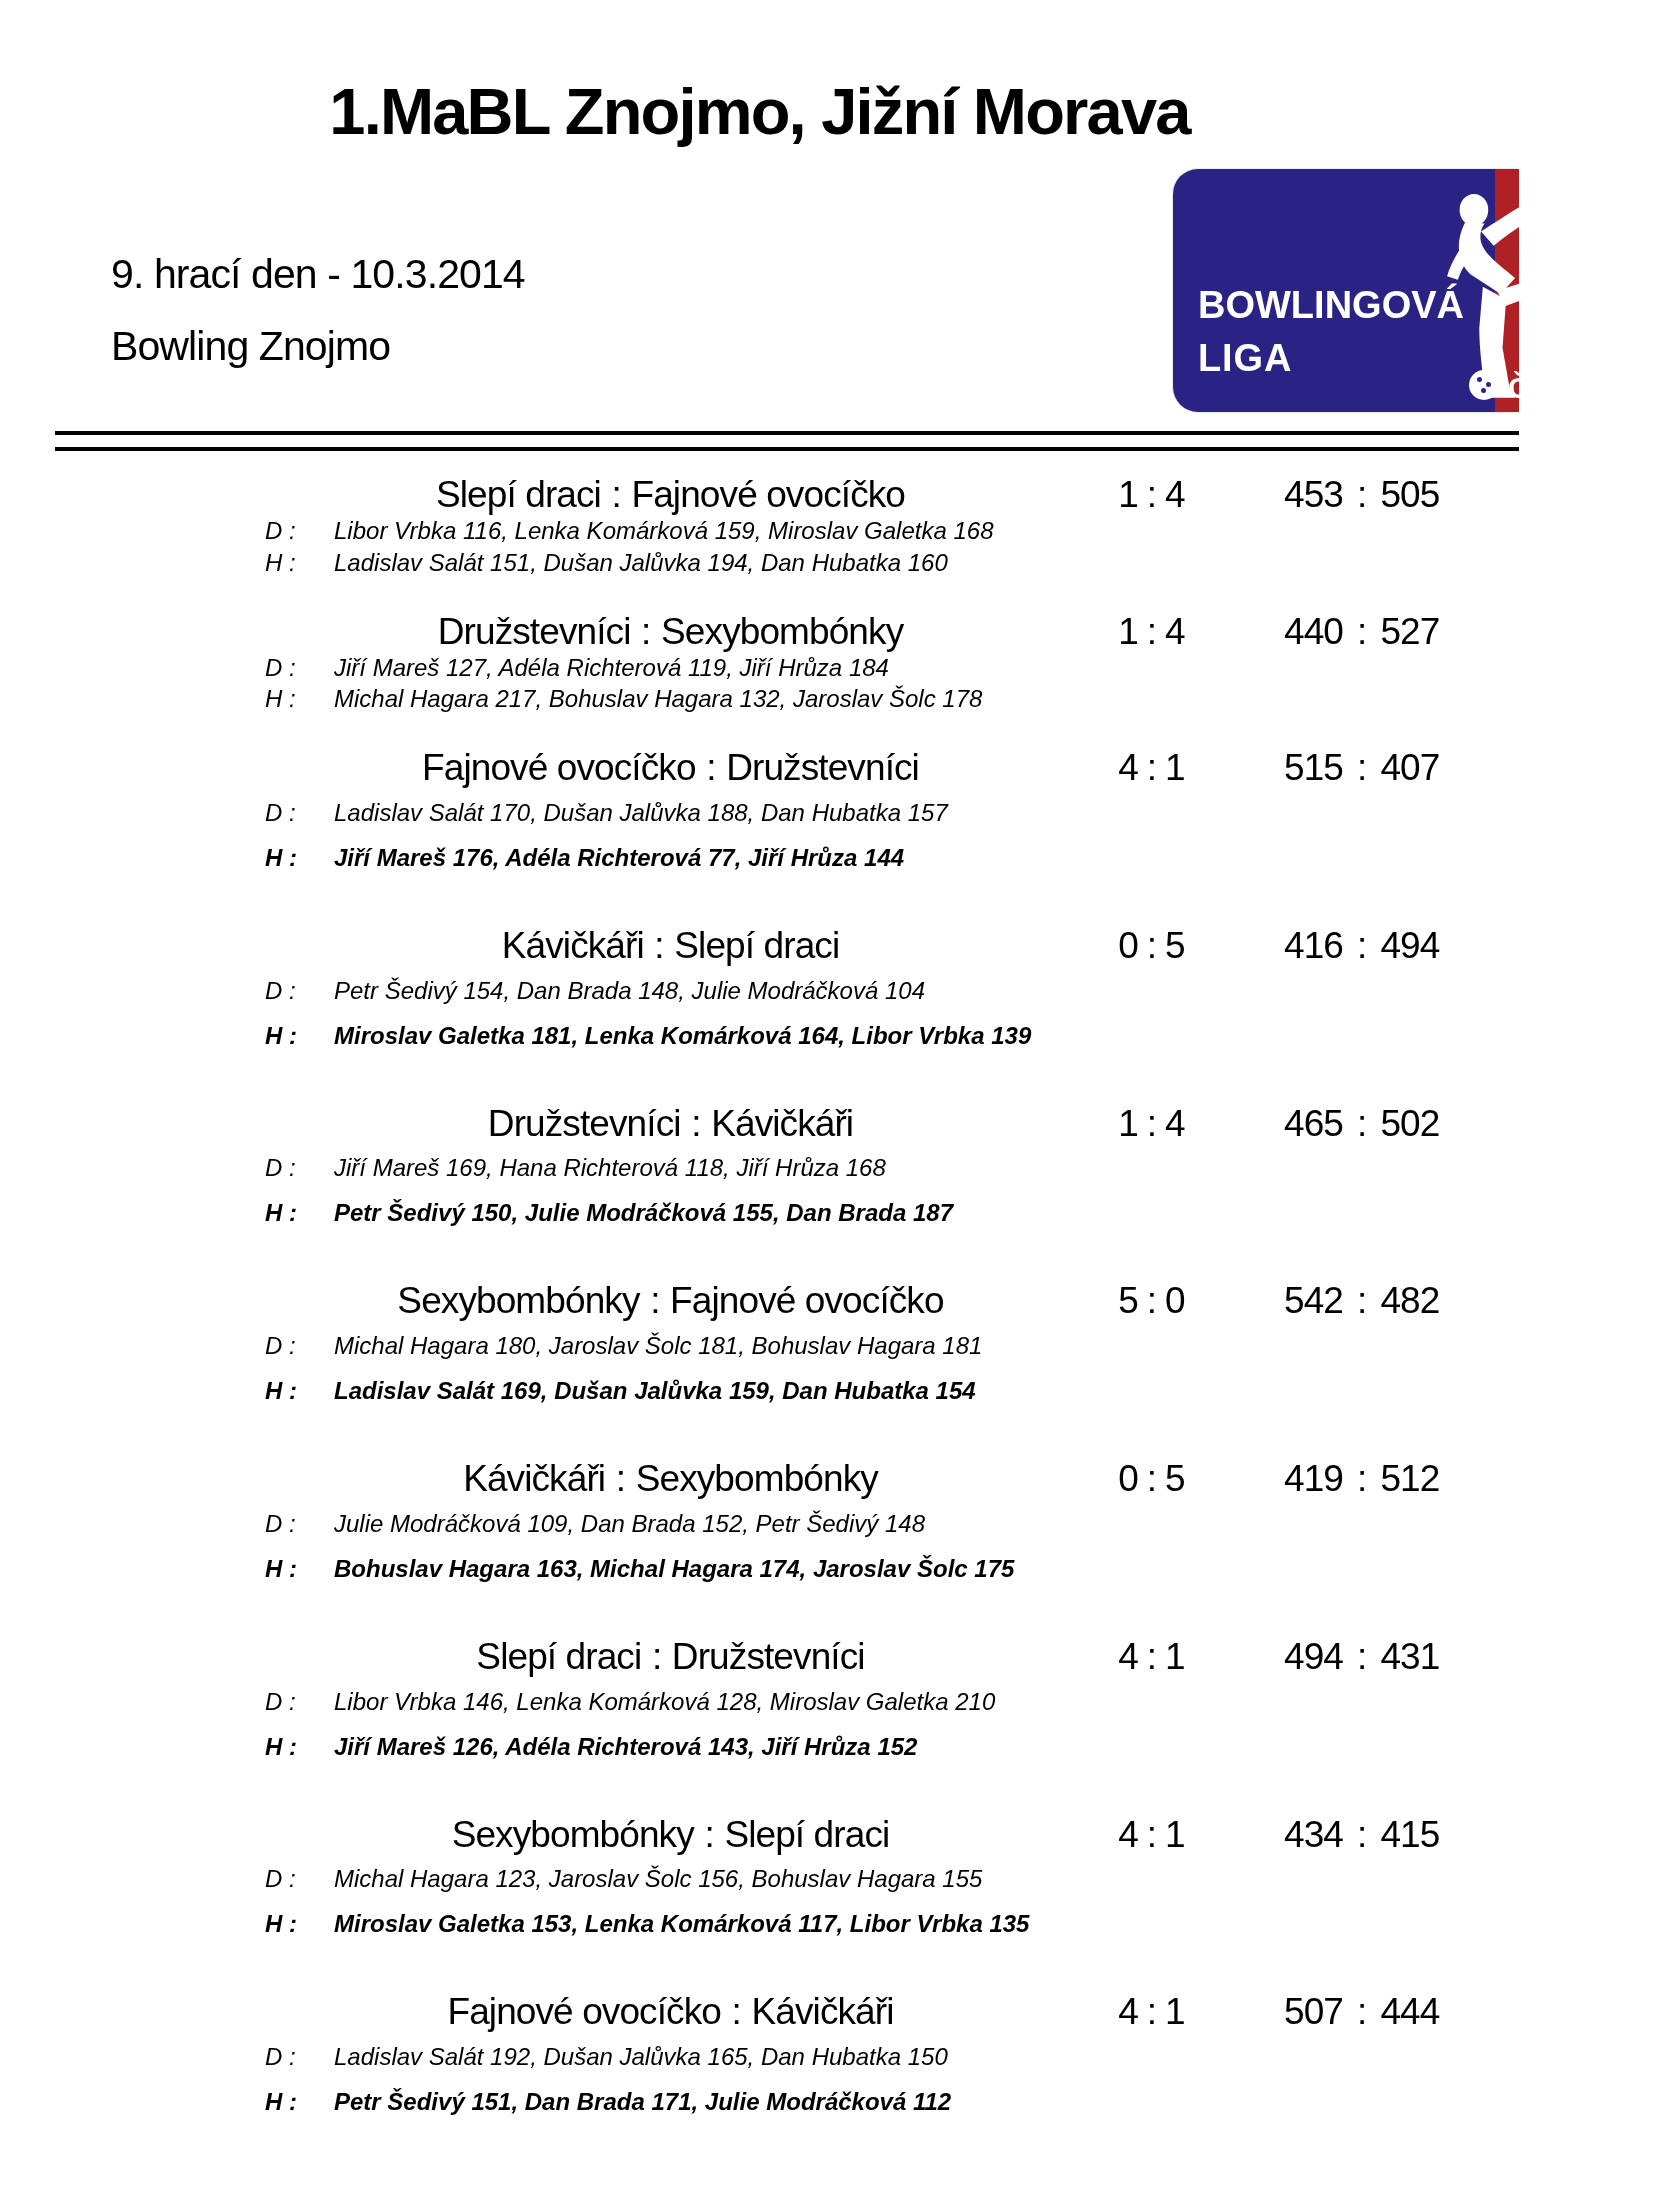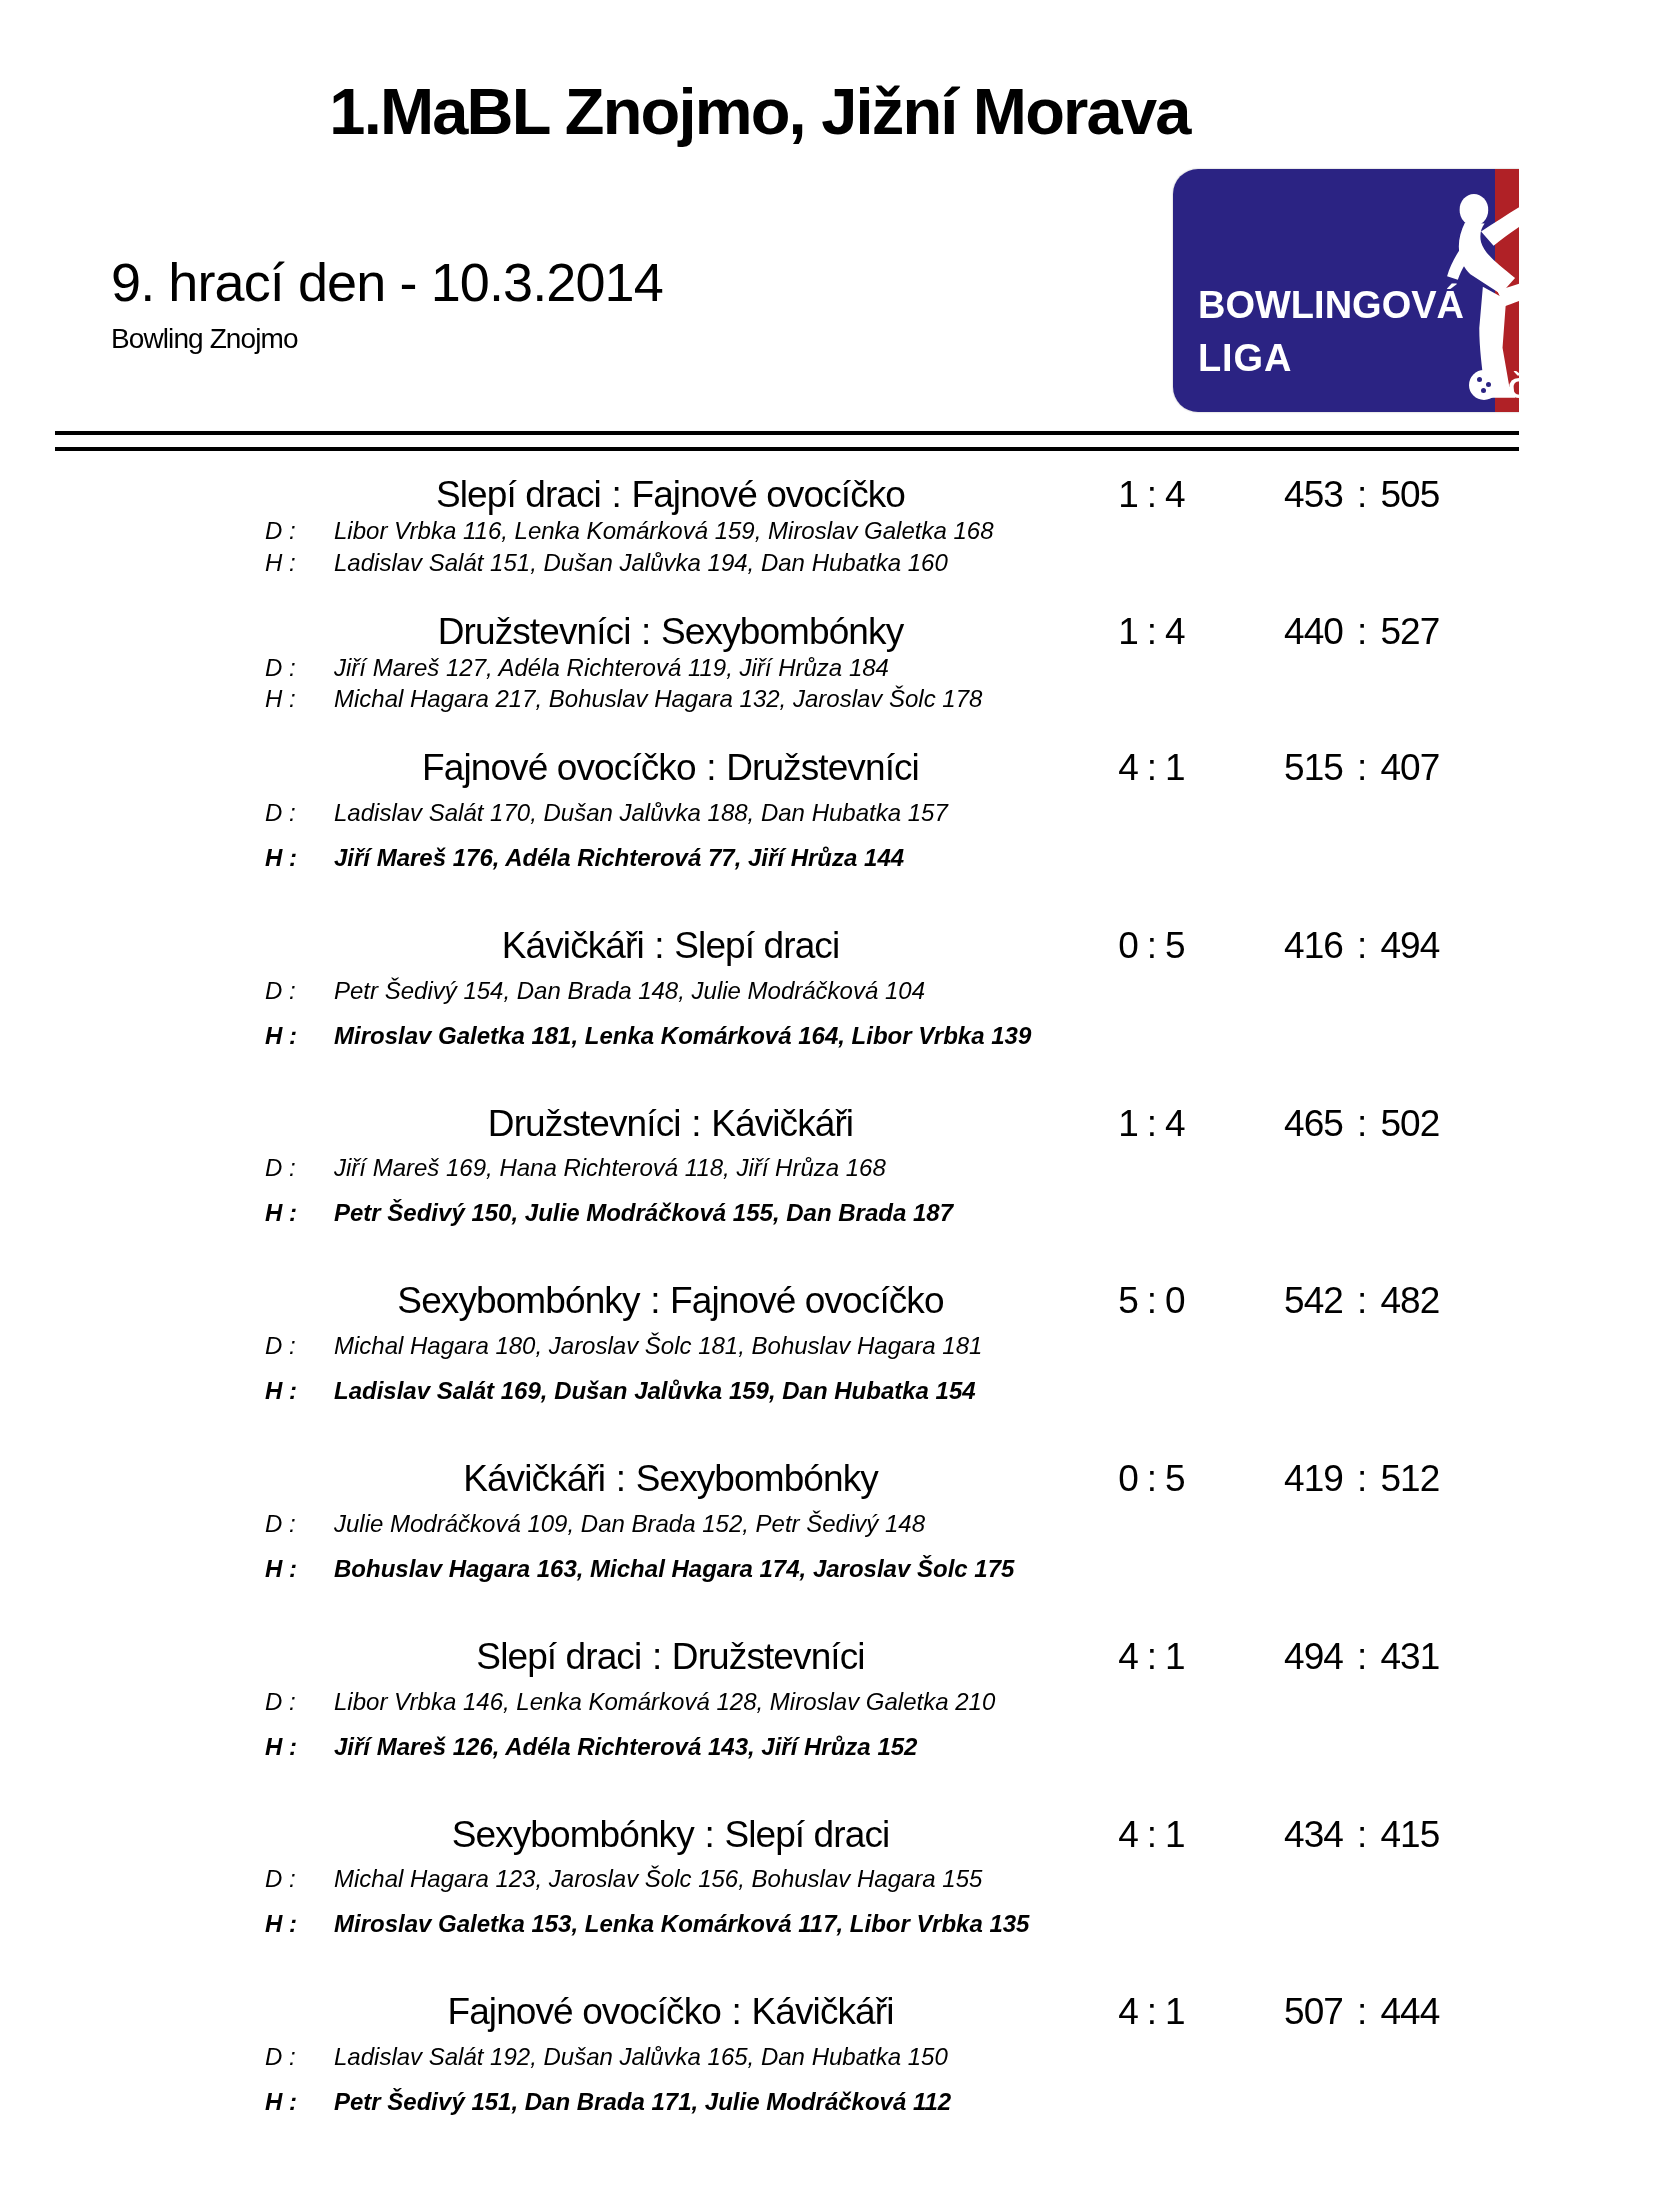--- a/index.html
+++ b/index.html
@@ -5,22 +5,22 @@
   html,body{margin:0;padding:0;background:#fff;}
   .page{
     position:relative;width:1519px;height:2208px;background:#ffffff;overflow:hidden;
     font-family:"Liberation Sans", sans-serif;color:#000;
   }
   
   .page-title{
     position:absolute;top:74px;left:0;width:100%;text-align:center;
     font-size:65px;font-weight:bold;letter-spacing:-1.8px;white-space:nowrap;
   }
-  .sub-day{position:absolute;top:251px;left:111px;font-size:54px;letter-spacing:-0.9px;white-space:nowrap;}
-  .sub-venue{position:absolute;top:323px;left:111px;font-size:28px;letter-spacing:-0.9px;white-space:nowrap;}
+  .sub-day{position:absolute;top:251px;left:111px;font-size:41px;letter-spacing:-0.9px;white-space:nowrap;}
+  .sub-venue{position:absolute;top:323px;left:111px;font-size:41px;letter-spacing:-0.9px;white-space:nowrap;}
   
   .logo{
     position:absolute;left:1173px;top:169px;width:415px;height:243px;border-radius:25px;
     background:linear-gradient(to right, var(--logo-blue,#2b2383) 0 322px, var(--logo-red,#b02126) 322px 100%);
     overflow:hidden;box-shadow:0 0 1.8px rgba(0,0,0,.35);
   }
   .logo-word1{position:absolute;left:25px;top:115px;color:#fff;font-weight:bold;font-size:38px;letter-spacing:0px;line-height:42px;white-space:nowrap;}
   .logo-word2{position:absolute;left:25px;top:168px;color:#fff;font-weight:bold;font-size:38px;letter-spacing:0.9px;line-height:42px;}
   .bowler{position:absolute;left:258px;top:7px;width:152px;height:228px;}
   .ball{position:absolute;left:296px;top:201px;width:30px;height:30px;border-radius:50%;background:#fff;}

